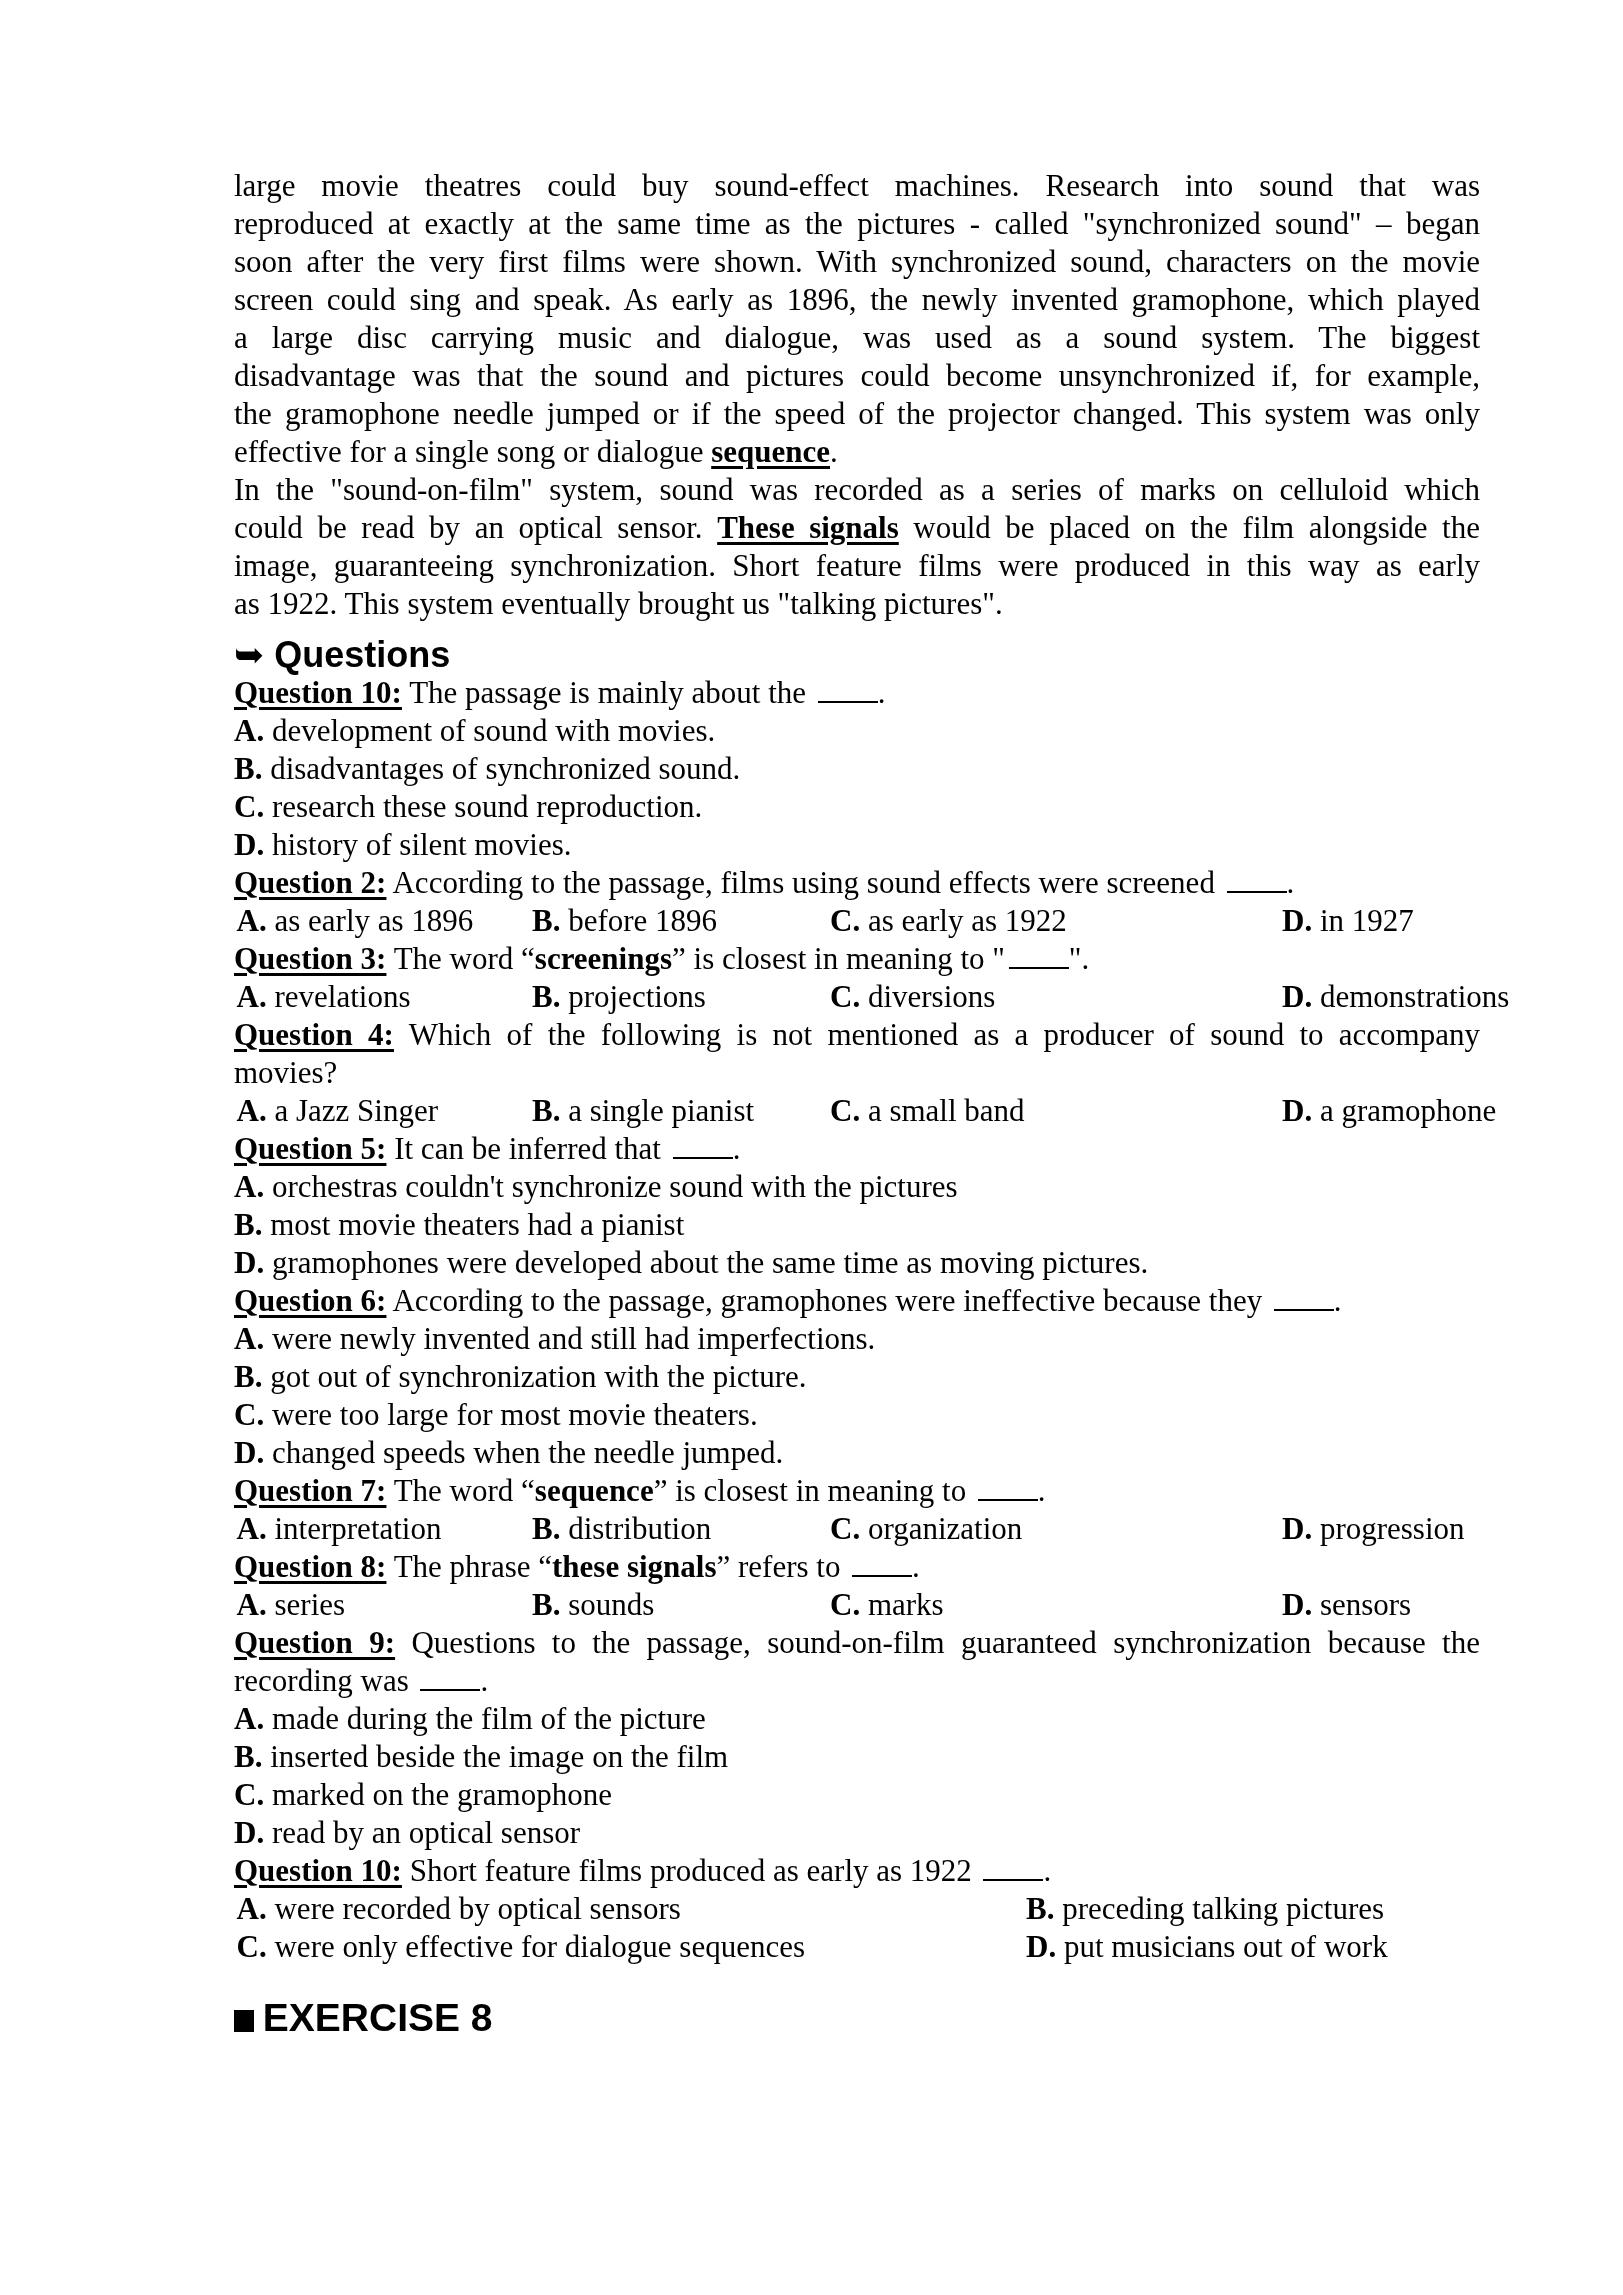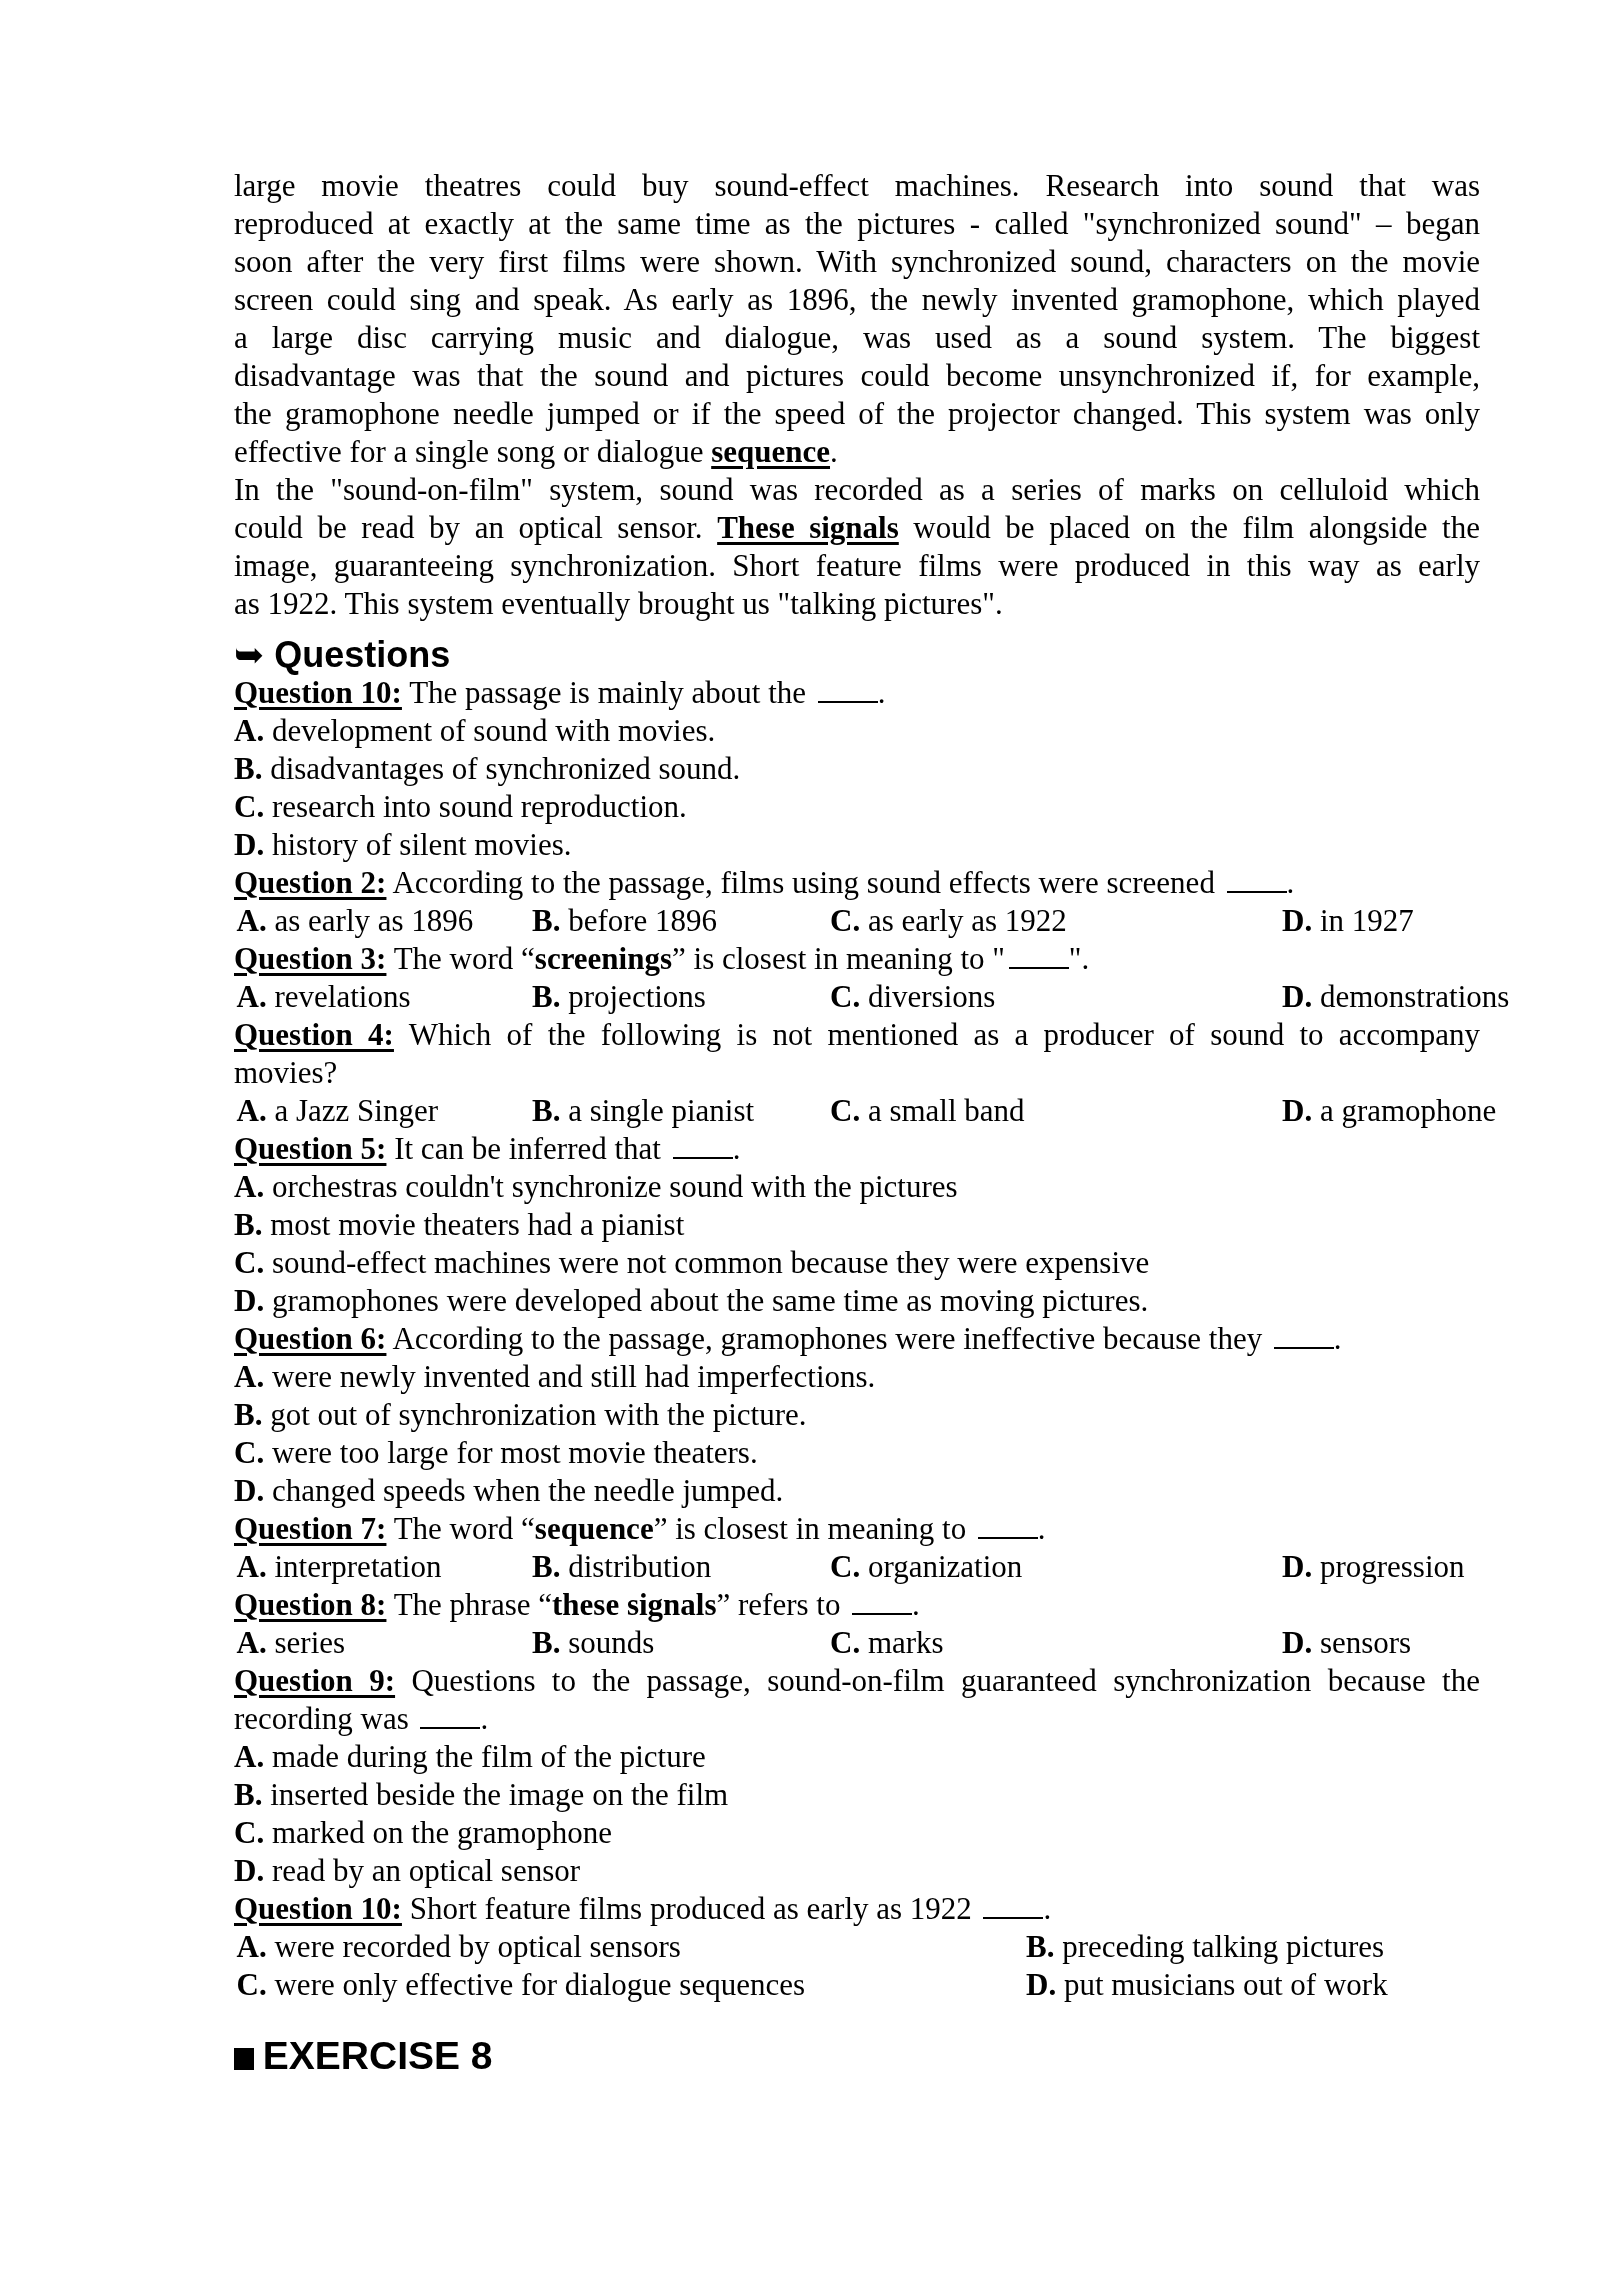--- a/index.html
+++ b/index.html
@@ -42,21 +42,21 @@
 
   <div class="heading">
     <span>➥</span>
     <span>Questions</span>
   </div>
 
   <div>
     <div class="line"><span class="qlabel">Question 10:</span> <span>The passage is mainly about the</span> <span class="blank"></span><span>.</span></div>
     <div class="line"><span class="l b">A.</span> <span>development of sound with movies.</span></div>
     <div class="line"><span class="l b">B.</span> <span>disadvantages of synchronized sound.</span></div>
-    <div class="line"><span class="l b">C.</span> <span>research into sound reproduction.</span></div>
+    <div class="line"><span class="l b">C.</span> <span>research these sound reproduction.</span></div>
     <div class="line"><span class="l b">D.</span> <span>history of silent movies.</span></div>
   </div>
 
   <div>
     <div class="line"><span class="qlabel">Question 2:</span> <span>According to the passage, films using sound effects were screened</span> <span class="blank"></span><span>.</span></div>
     <div class="line">
       <span class="opt c0"><span class="l">A.</span> <span>as early as 1896</span></span>
       <span class="opt c1"><span class="l">B.</span> <span>before 1896</span></span>
       <span class="opt c2"><span class="l">C.</span> <span>as early as 1922</span></span>
       <span class="opt c3"><span class="l">D.</span> <span>in 1927</span></span>
@@ -81,21 +81,20 @@
       <span class="opt c1"><span class="l">B.</span> <span>a single pianist</span></span>
       <span class="opt c2"><span class="l">C.</span> <span>a small band</span></span>
       <span class="opt c3"><span class="l">D.</span> <span>a gramophone</span></span>
     </div>
   </div>
 
   <div>
     <div class="line"><span class="qlabel">Question 5:</span> <span>It can be inferred that</span> <span class="blank"></span><span>.</span></div>
     <div class="line"><span class="b">A.</span> <span>orchestras couldn't synchronize sound with the pictures</span></div>
     <div class="line"><span class="b">B.</span> <span>most movie theaters had a pianist</span></div>
-    <div class="line"><span class="b">C.</span> <span>sound-effect machines were not common because they were expensive</span></div>
     <div class="line"><span class="b">D.</span> <span>gramophones were developed about the same time as moving pictures.</span></div>
   </div>
 
   <div>
     <div class="line"><span class="qlabel">Question 6:</span> <span>According to the passage, gramophones were ineffective because they</span> <span class="blank"></span><span>.</span></div>
     <div class="line"><span class="b">A.</span> <span>were newly invented and still had imperfections.</span></div>
     <div class="line"><span class="b">B.</span> <span>got out of synchronization with the picture.</span></div>
     <div class="line"><span class="b">C.</span> <span>were too large for most movie theaters.</span></div>
     <div class="line"><span class="b">D.</span> <span>changed speeds when the needle jumped.</span></div>
   </div>

